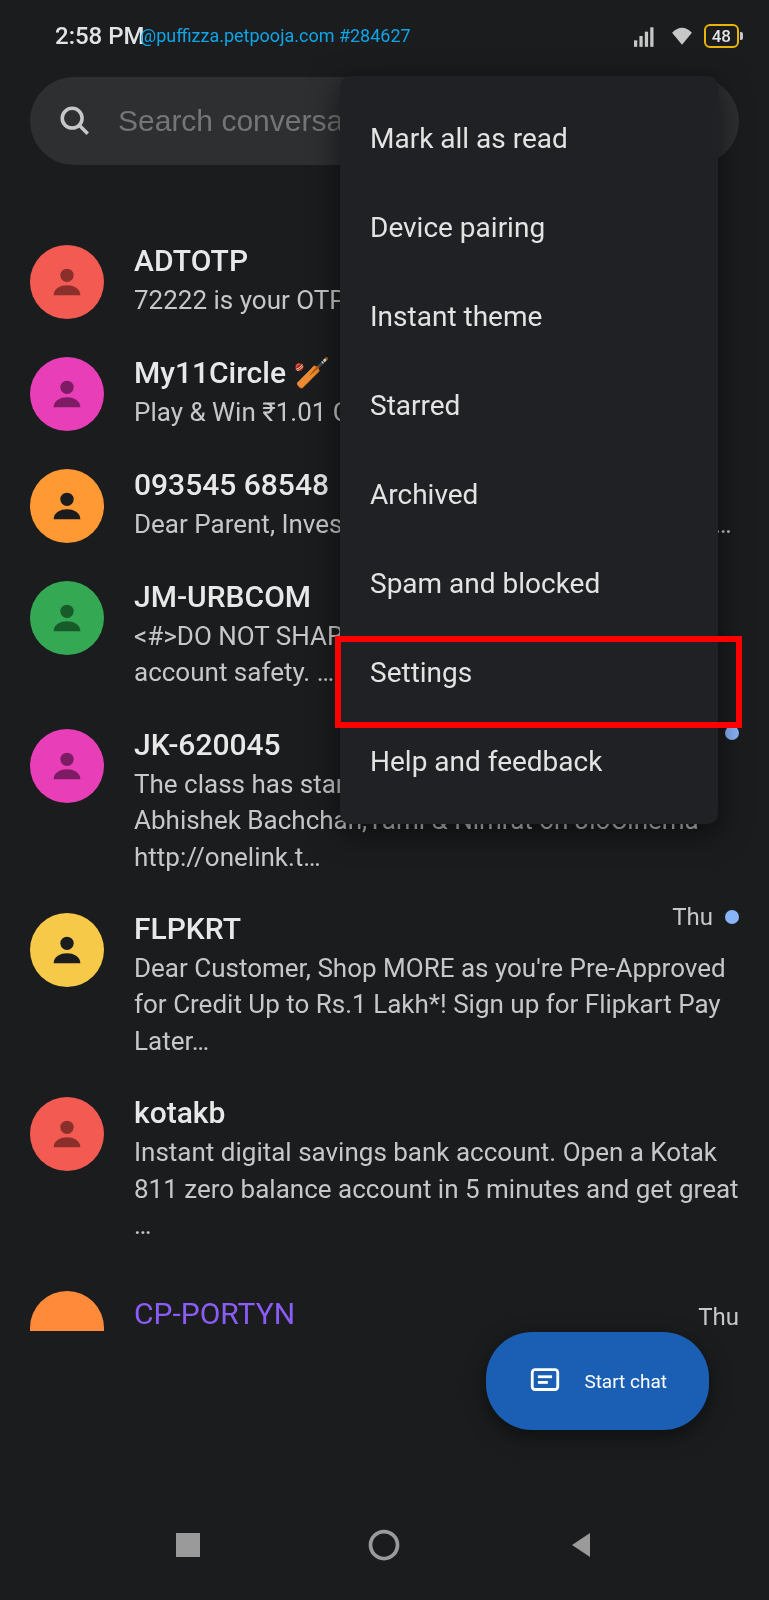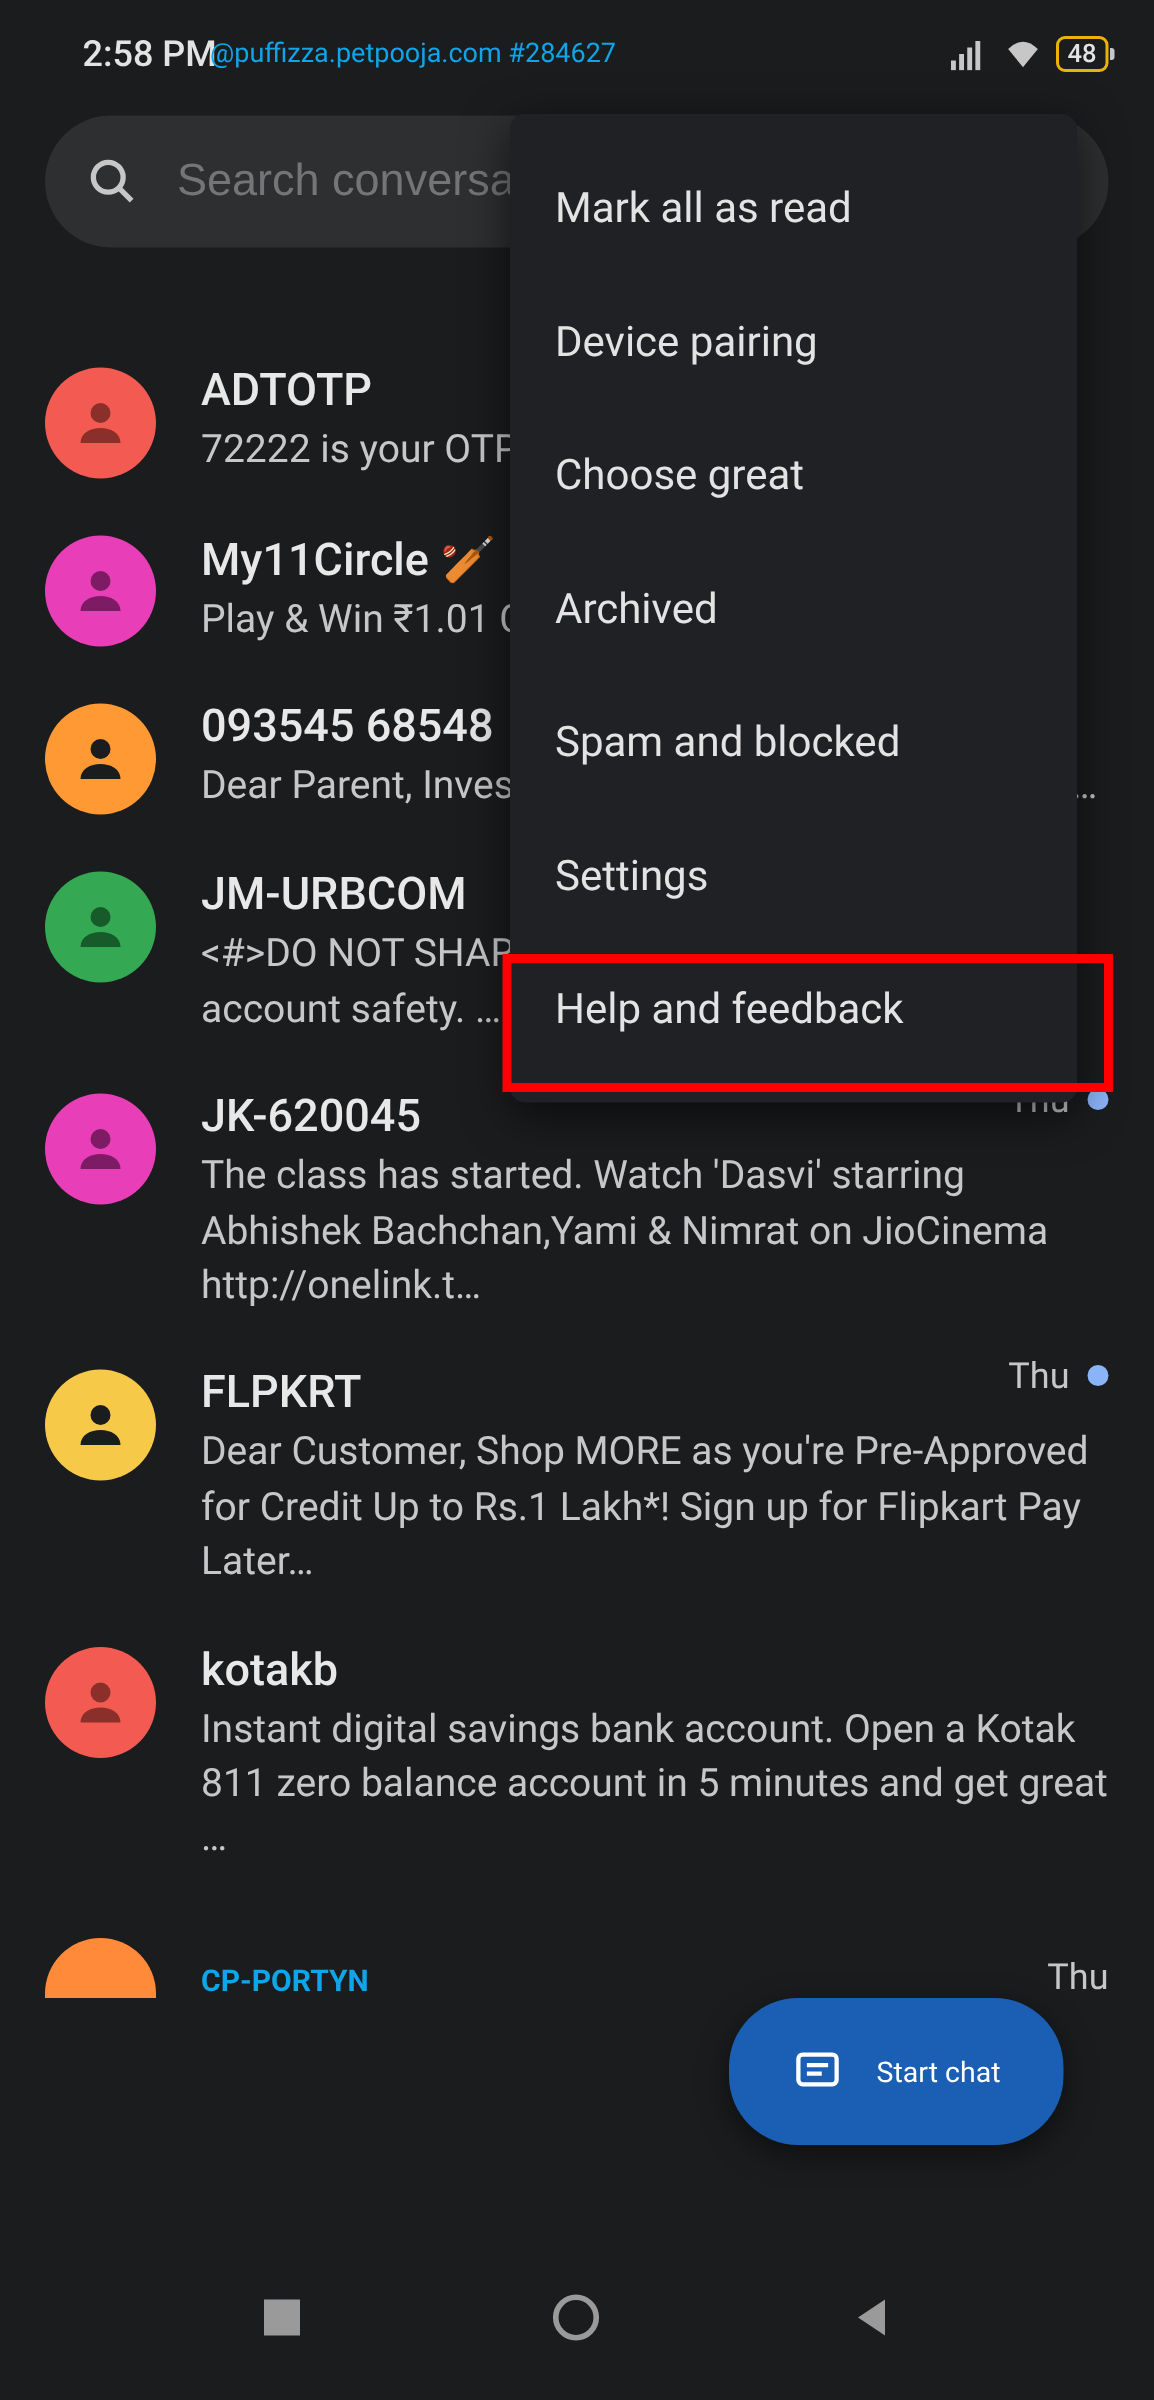--- a/index.html
+++ b/index.html
@@ -148,21 +148,21 @@
     }
     .nav-btn { width: 36px; height: 36px; color: #9a9a9a; }
 
     
     .bottom-row { padding-top: 30px; display: flex; align-items: flex-end; gap: 30px; }
     .bottom-row .avatar-partial {
       width: 74px; height: 40px;
       background: #ff8a3a;
       border-radius: 37px 37px 0 0;
     }
-    .bottom-row .title { font-size: 20px; color: #0ea5e9; font-weight: 700; }
+    .bottom-row .title { font-size: 30px; color: #8b5cf6; font-weight: 400; }
     .bottom-row .meta-bottom { margin-left: auto; font-size: 24px; color: #c7c7c7; padding-right: 0; }
 
     .battery {
       display: inline-flex;
       align-items: center;
       border: 2px solid #eab308;
       border-radius: 6px;
       padding: 0 6px;
       font-size: 17px;
       height: 24px;
@@ -312,21 +312,22 @@
   <div class="bottom-row">
     <div class="avatar-partial"></div>
     <div class="title">CP-PORTYN</div>
     <span class="meta-bottom">Thu</span>
   </div>
 </div>
 
 <div class="menu">
   <div class="menu-item">Mark all as read</div>
   <div class="menu-item">Device pairing</div>
-  <div class="menu-item">Choose great</div>
+  <div class="menu-item">Instant theme</div>
+  <div class="menu-item">Starred</div>
   <div class="menu-item">Archived</div>
   <div class="menu-item">Spam and blocked</div>
   <div class="menu-item">Settings</div>
   <div class="menu-item">Help and feedback</div>
   <div class="menu-highlight"></div>
 </div>
 
 <div class="fab">
   <svg class="fab-icon" viewBox="0 0 24 24" fill="none" stroke="#fff" stroke-width="2">
       <rect x="3" y="4" width="18" height="14" rx="2"></rect>

